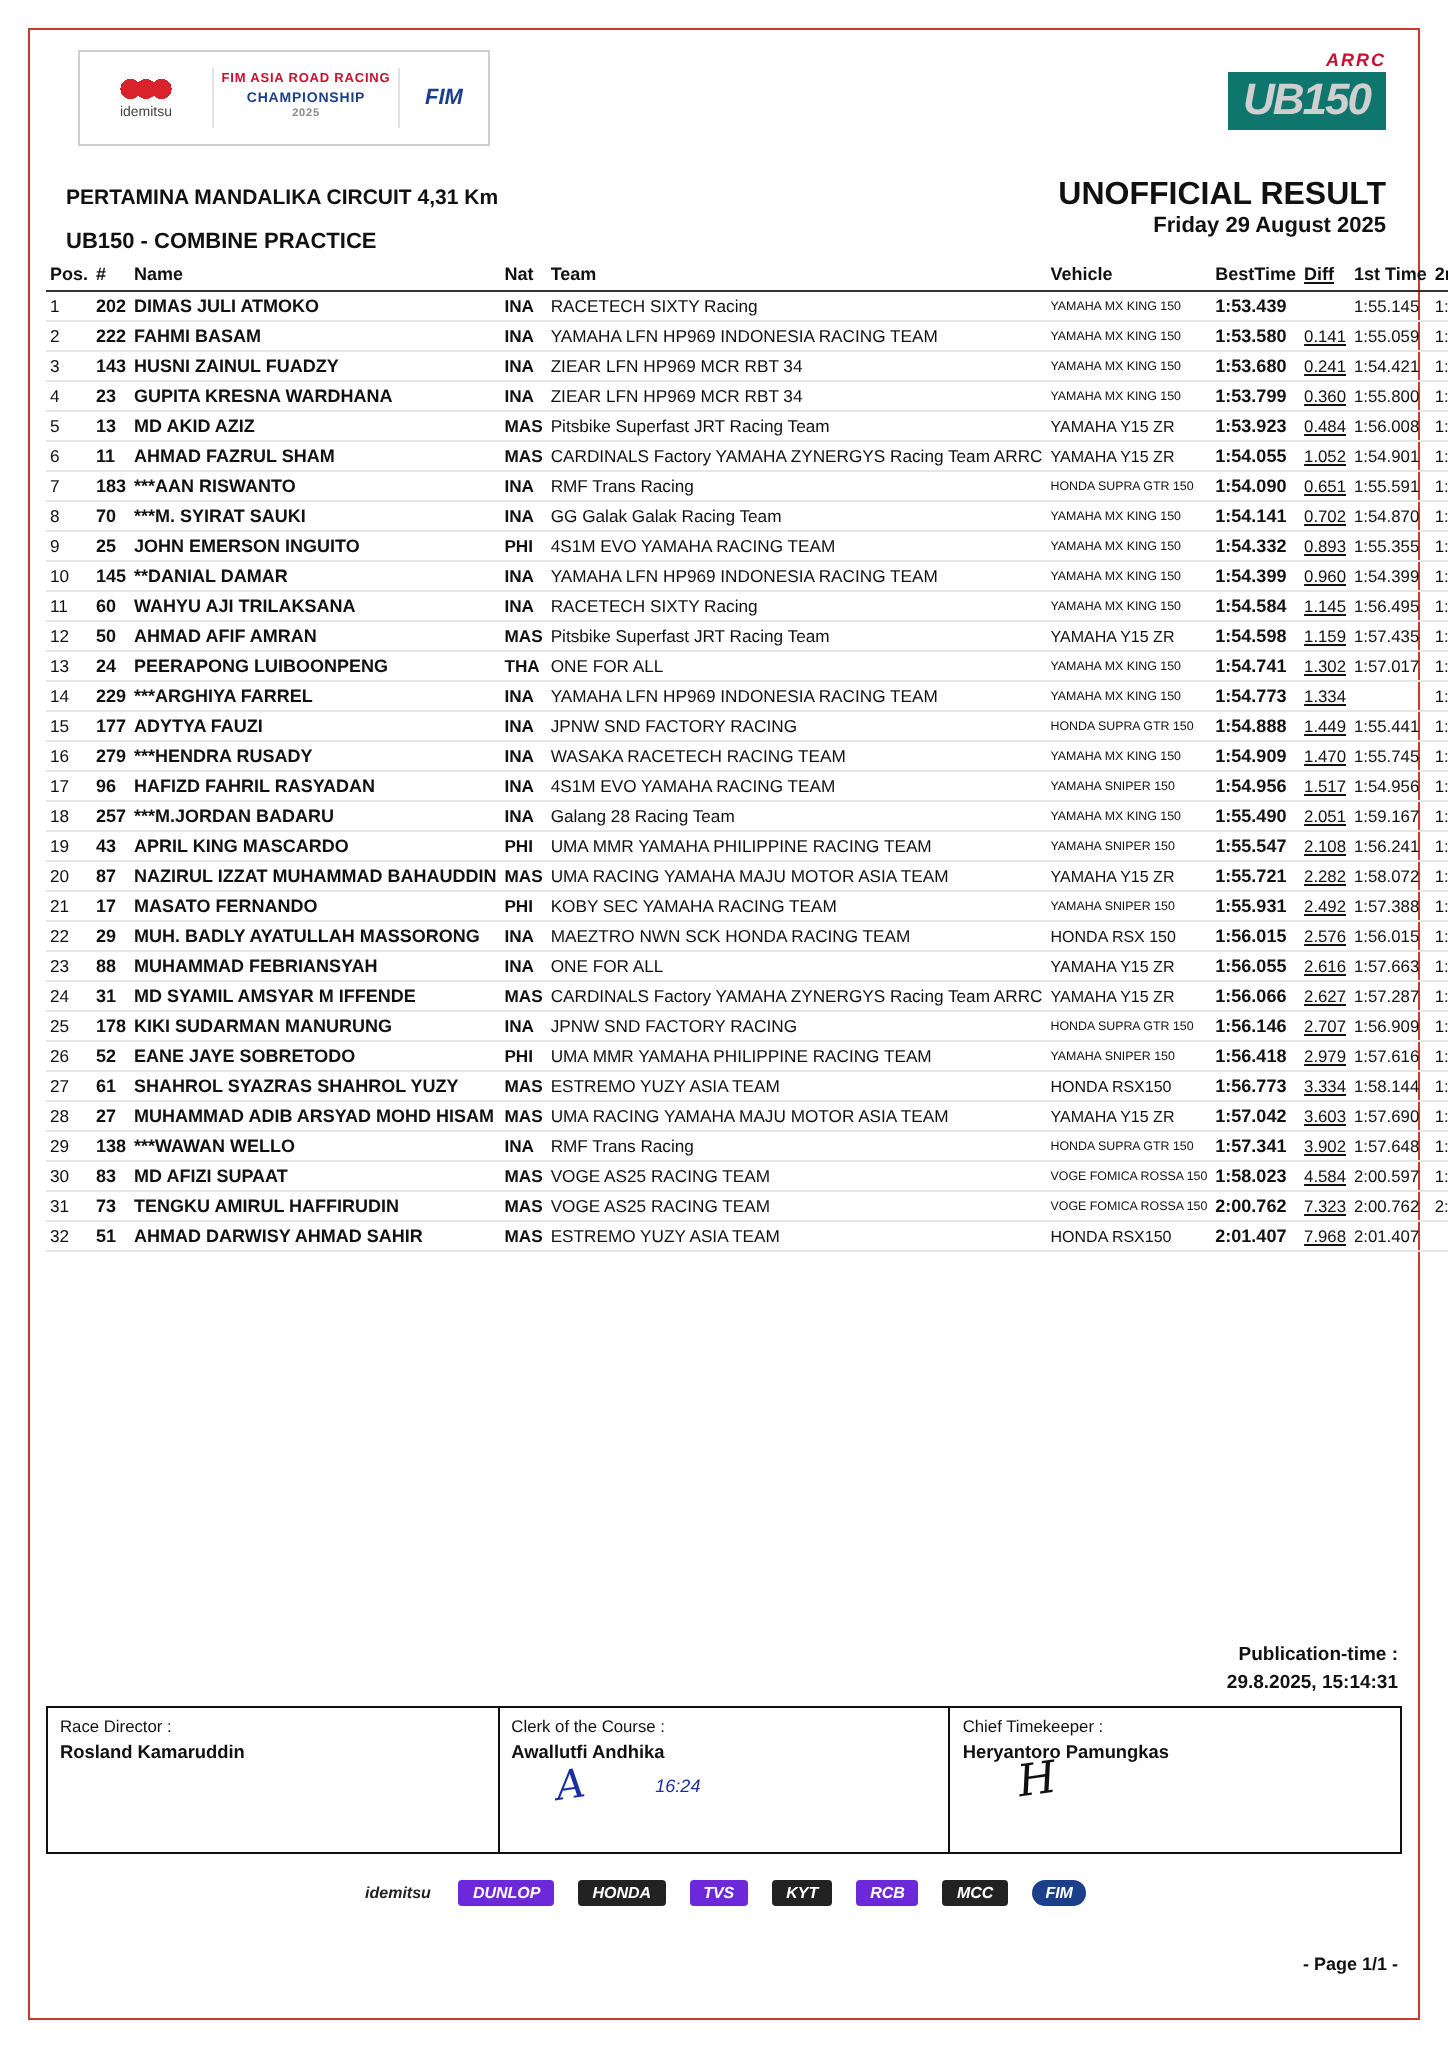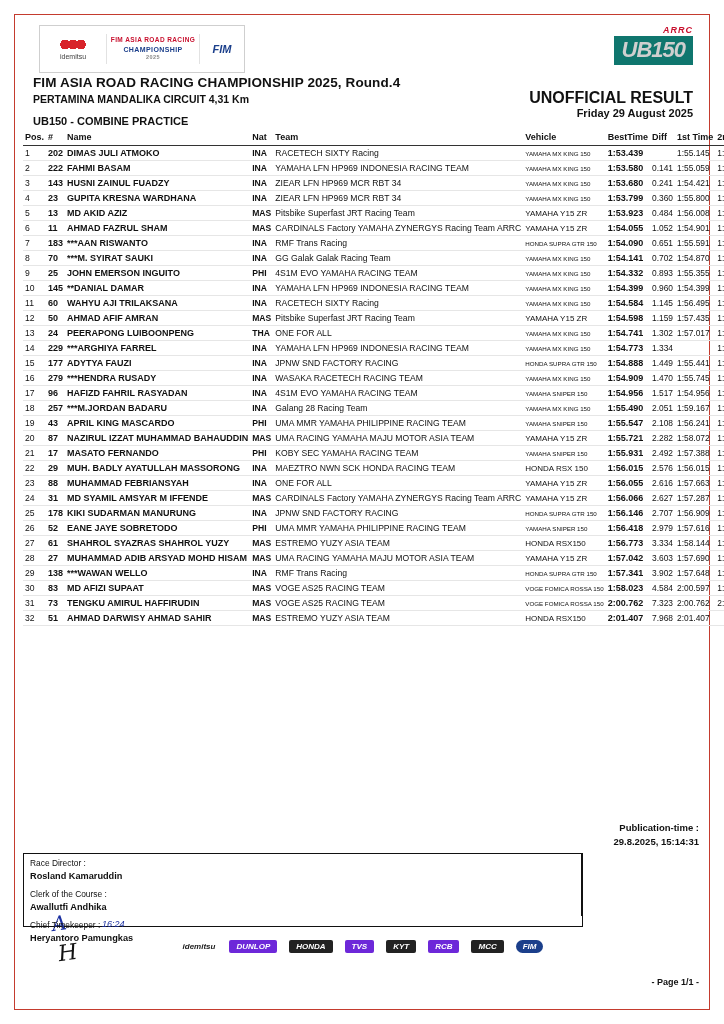--- a/index.html
+++ b/index.html
@@ -105,35 +105,34 @@
   }
   tr.row{border-bottom:1px solid #e6e6e6;}
   .c-pos{width:18px;text-align:left;font-size:8.6px;}
   .c-num{width:26px;text-align:left;font-weight:bold;font-size:9px;}
   .c-name{width:196px;font-weight:bold;font-size:9px;}
   .c-nat{width:34px;font-weight:bold;font-size:8.6px;}
   .c-team{width:196px;font-size:8.6px;}
   .c-veh{width:82px;font-size:6.2px;}
   .c-veh.big{font-size:8px;}
   .c-best{width:52px;font-weight:bold;font-size:9px;}
-  .c-diff{width:34px;font-size:8.4px;}
+  .c-diff{width:34px;font-size:8.4px;text-decoration:underline;}
   .c-t1{width:44px;font-size:8.4px;}
   .c-t2{width:44px;font-size:8.4px;}
   
   .pubtime{
     position:absolute;right:10px;top:806px;
     text-align:right;font-size:9.5px;font-weight:bold;line-height:1.5;
   }
   .signbox{
     position:absolute;left:8px;top:838px;
-    width:560px;height:74px;
+    width:678px;height:74px;
     border:1px solid #111;
     display:flex;
     box-sizing:border-box;
-    flex-direction:column;
   }
   .signcell{
     flex:1;border-right:1px solid #111;
     padding:4px 6px;position:relative;
     box-sizing:border-box;
   }
   .signcell:last-child{border-right:none;}
   .signcell .role{font-size:8.4px;}
   .signcell .person{font-size:9.2px;font-weight:bold;margin-top:3px;}
   .sig{
@@ -187,21 +186,20 @@
         <div class="l3">2025</div>
       </div>
       <div class="logo-fim">FIM</div>
     </div>
 
     <div class="classmark">
       <div class="arrc">ARRC</div>
       <div class="ub"><span>UB</span><span>150</span></div>
     </div>
 
-    <div class="title1">FIM ASIA ROAD RACING CHAMPIONSHIP 2025, Round.4</div>
     <div class="title2">PERTAMINA MANDALIKA CIRCUIT 4,31 Km</div>
     <div class="title3">UB150 - COMBINE PRACTICE</div>
     <div class="unofficial">UNOFFICIAL RESULT</div>
     <div class="datetxt">Friday 29 August 2025</div>
   </div>
 
   <table class="results">
     <thead>
       <tr>
         <th class="c-pos">Pos.</th>

